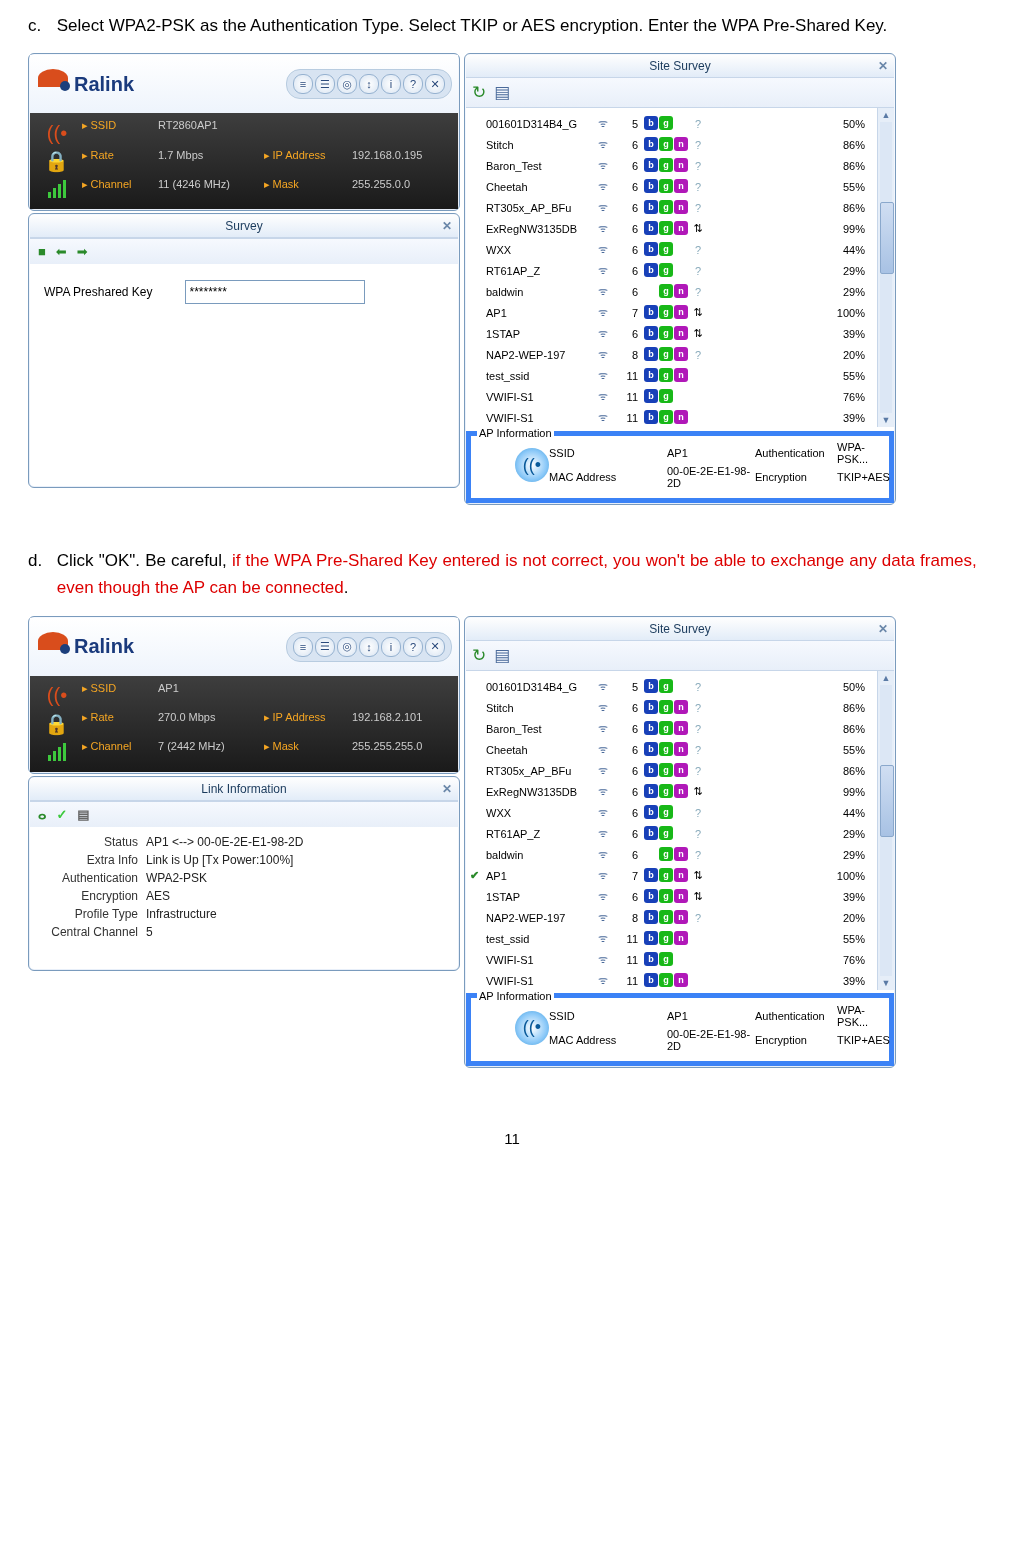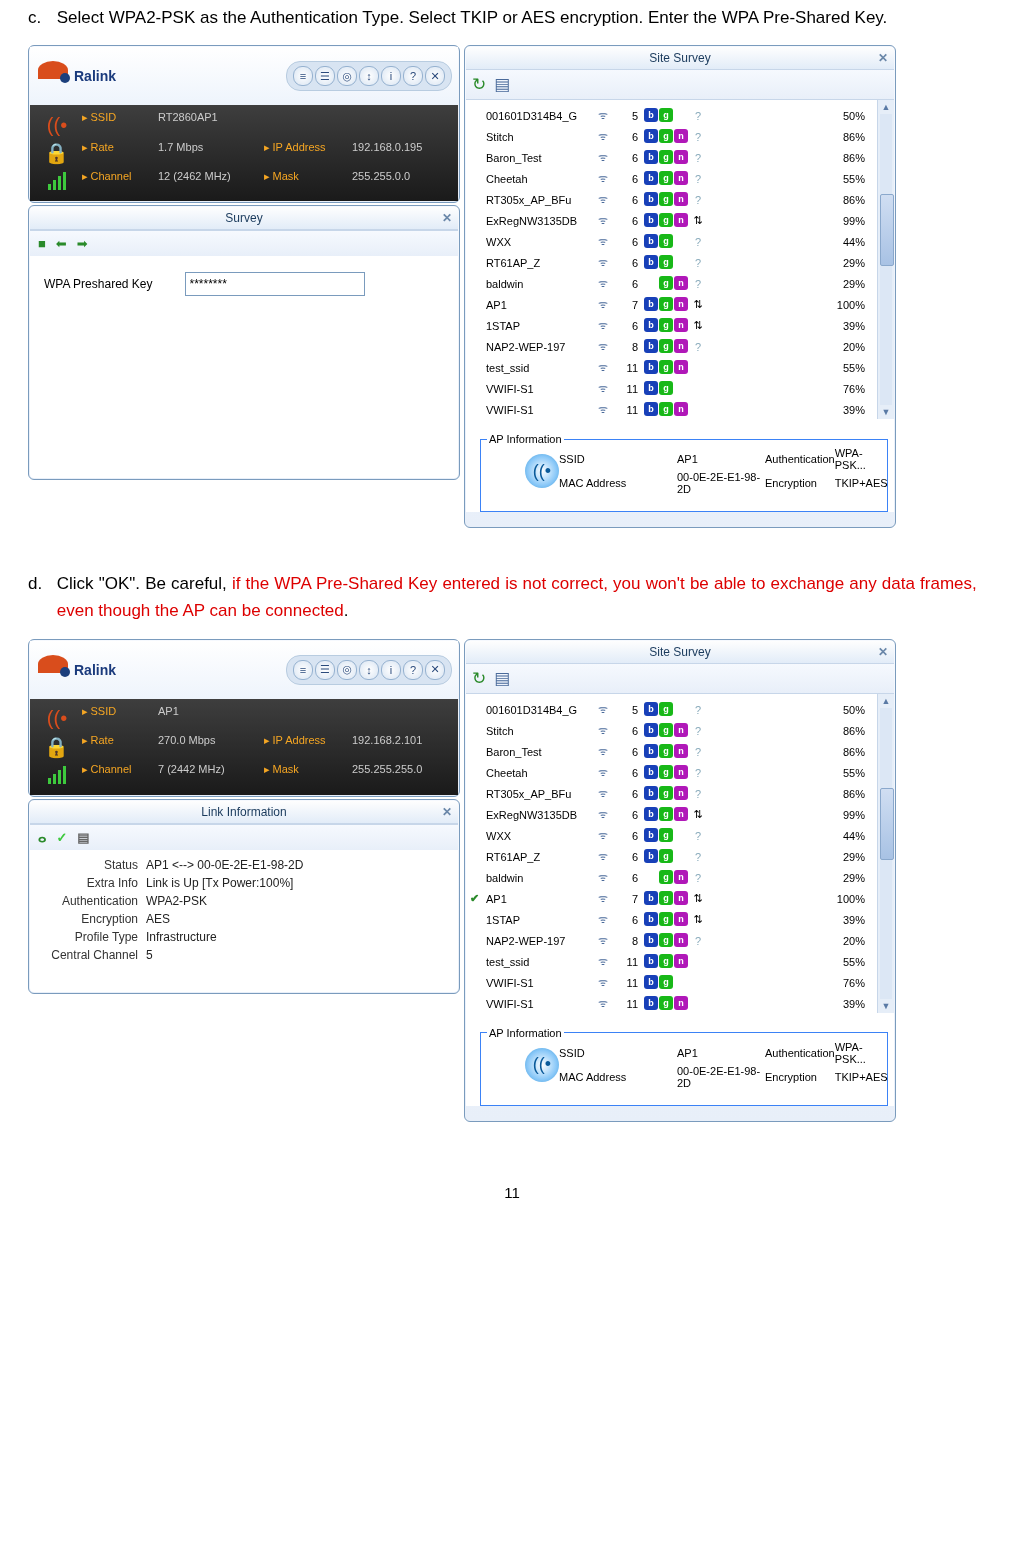--- a/index.html
+++ b/index.html
@@ -1,34 +1,34 @@
 <!DOCTYPE html>
 <html><head>
 <meta charset="utf-8">
 <style>
 body{margin:0;padding:0;background:#fff;font-family:Arial,sans-serif;font-size:17px;color:#000;width:1024px}
 .page{padding:0 28px 0 28px}
-.instr{margin:4px 0 14px 0;line-height:1.6}
+.instr{margin:12px 0 14px 0;line-height:1.6}
 .instr .marker{display:inline-block;width:24px;vertical-align:top}
 .instr .body{display:inline-block;width:920px;vertical-align:top;text-align:justify}
 .instr-c .body{text-align:justify;text-align-last:left}
 .instr .red{color:#d00}
 .shot{display:flex;gap:4px;margin-bottom:40px}
 .left-col{width:432px}
 .right-col{width:432px}
 .win{border:1px solid #7a9bbd;border-radius:6px;background:linear-gradient(#f6f9fe,#e8eff9);padding:1px;margin-bottom:2px}
 .win-inner{background:#fff;border-radius:4px}
 .titlebar{background:linear-gradient(#fefefe,#e2ecf8);height:22px;display:flex;align-items:center;justify-content:center;position:relative;font-size:12px;color:#1a3a5c;border-radius:4px 4px 0 0;border-bottom:1px solid #c7d6e9}
 .titlebar .x{position:absolute;right:6px;color:#6a87a9;font-weight:bold;cursor:pointer}
 .logo-strip{display:flex;align-items:center;height:58px;padding:0 6px;background:linear-gradient(#fff,#eef4fc)}
 .ralink-logo{display:inline-flex;align-items:center;margin-right:auto}
 .r-swoosh{width:34px;height:30px;position:relative;margin-right:4px}
 .r-swoosh:before{content:"";position:absolute;width:30px;height:18px;background:#d94d1c;border-radius:50% 50% 0 0;left:2px;top:0}
 .r-swoosh:after{content:"";position:absolute;width:10px;height:10px;background:#1c3f7c;border-radius:50%;left:24px;top:12px}
-.ralink-txt{font-size:14px;font-weight:bold;color:#1a3a7c}
+.ralink-txt{font-size:20px;font-weight:bold;color:#1a3a7c}
 .pill-icons{display:flex;gap:2px;background:#d8e4f2;padding:4px 6px;border-radius:14px;border:1px solid #b8cce0}
 .pill-icon{width:18px;height:18px;border:1px solid #96b2d0;border-radius:9px;background:radial-gradient(#fff,#d8e4f2);font-size:11px;display:flex;align-items:center;justify-content:center;color:#2a4a7c;cursor:pointer}
 .dark-info{background:linear-gradient(#3e3e3e,#1a1a1a);display:flex;padding:6px}
 .sig-block{width:46px;display:flex;flex-wrap:wrap;align-content:flex-start}
 .sig-icon{width:42px;height:28px;display:flex;align-items:center;justify-content:center;color:#d94d1c;font-size:20px}
 .lock-ic{color:#d94d1c}
 .bars-ic{display:inline-flex;align-items:flex-end;gap:2px}
 .bars-ic span{width:3px;background:#3dc93d}
 .info-grid{flex:1;display:grid;grid-template-columns:70px 1fr 82px 1fr;gap:4px 6px;font-size:11px;color:#ccc}
 .info-grid .lbl{color:#f5a623}
@@ -57,21 +57,21 @@
 .ss-row .name{width:112px;overflow:hidden;white-space:nowrap}
 .ss-row .pin{width:18px;color:#4a6a9a}
 .ss-row .ch{width:22px;text-align:right;margin-right:6px}
 .badge{width:14px;height:14px;border-radius:3px;font-size:9px;font-weight:bold;color:#fff;display:inline-flex;align-items:center;justify-content:center;margin-right:1px}
 .bb{background:#1840b8}.bg{background:#18b818}.bn{background:#b018b8}.b-empty{width:14px;height:14px;display:inline-block;margin-right:1px}
 .ss-row .lk{width:18px;text-align:center}
 .ss-row .sig{flex:1;text-align:right;padding-right:8px}
 .apinfo-grid{display:grid;grid-template-columns:72px 118px 88px 1fr 46px;align-items:center}
 .wifi-orb{width:34px;height:34px;border-radius:50%;background:radial-gradient(#fff,#8ac8f8 60%,#3a98d8);display:flex;align-items:center;justify-content:center;justify-self:end;color:#0a5a9a;font-size:18px;grid-row:1 / span 2}
 .pagenum{text-align:center;margin:60px 0 20px;font-size:15px}
-fieldset.apf{border:1px solid #3b82f6;margin:14px;padding:2px 6px 16px 6px}
+fieldset.apf{border:5px solid #3b82f6;margin:0;padding:2px 6px 9px 6px}
 </style>
 </head>
 <body>
 
 <div class="page">
 
 <div class="instr instr-c">
   <span class="marker">c.</span>
   <span class="body" style="text-align:justify">Select WPA2-PSK as the Authentication Type. Select TKIP or AES encryption. Enter the WPA Pre-Shared Key.</span>
 </div>
@@ -112,21 +112,21 @@
         <div class="info-grid">
           <span><span class="arw">▸</span><span class="lbl">SSID</span></span>
                 <span>RT2860AP1</span>
                 <span></span>
                 <span></span>
           <span><span class="arw">▸</span><span class="lbl">Rate</span></span>
                 <span>1.7 Mbps</span>
           <span><span class="arw">▸</span><span class="lbl">IP Address</span></span>
                 <span>192.168.0.195</span>
           <span><span class="arw">▸</span><span class="lbl">Channel</span></span>
-                <span>12 (2462 MHz)</span>
+                <span>11 (4246 MHz)</span>
           <span><span class="arw">▸</span><span class="lbl">Mask</span></span>
                 <span>255.255.0.0</span>
         </div>
       </div>
     </div>
         </div>
 
     <div class="win">
           <div class="win-inner">
       <div class="titlebar">

